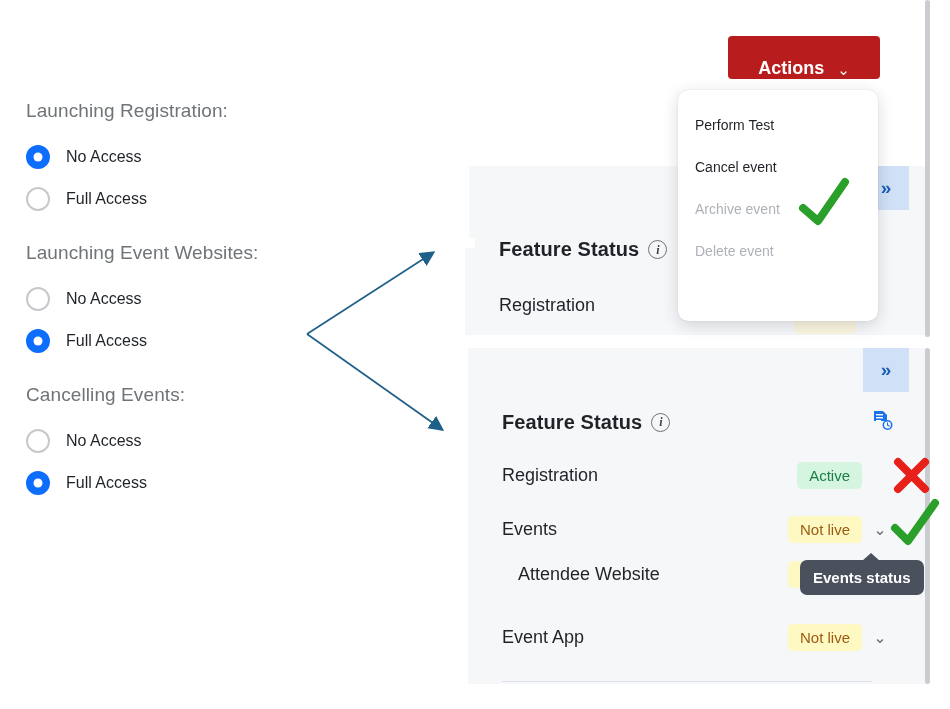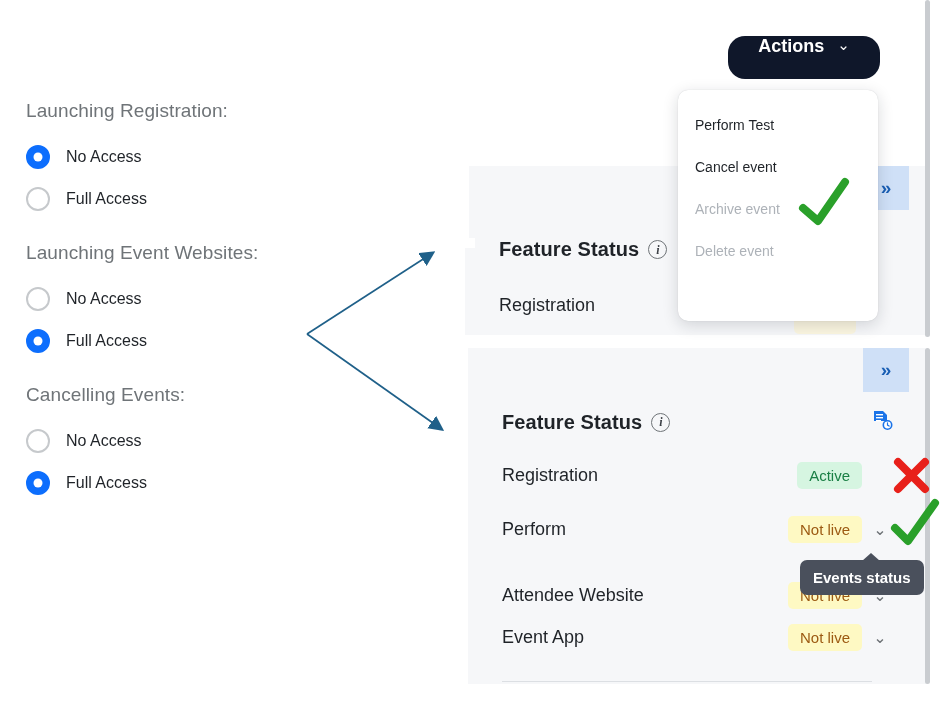--- a/index.html
+++ b/index.html
@@ -123,23 +123,23 @@
   
   .cut-badge {
     position: absolute; left: 329px; top: 146px;
     width: 62px; height: 22px; border-radius: 5px;
     background: #fbf6dc; opacity: .85;
   }
 
   
   .actions-btn {
     position: absolute; left: 728px; top: 36px;
-    width: 152px; height: 43px; border-radius: 17px;
-    background: #0f172a; color: #fff;
-    display: flex; align-items: flex-start; justify-content: center; gap: 13px;
+    width: 152px; height: 43px; border-radius: 4px;
+    background: #b91c1c; color: #fff;
+    display: flex; align-items: flex-end; justify-content: center; gap: 13px;
     font-size: 18px; font-weight: 700; cursor: pointer; border: none;
   }
   .actions-btn .cv { font-size: 15px; font-weight: 400; }
 
   .menu {
     position: absolute; left: 678px; top: 90px;
     width: 200px; height: 231px;
     background: #ffffff; border-radius: 10px;
     box-shadow: 0 4px 16px rgba(20,25,40,.16), 0 0 1px rgba(20,25,40,.2);
     padding: 14px 0;
@@ -253,26 +253,26 @@
       </span>
     </div>
 
     <div class="feat-row" style="top:112px;">
       <span class="feat-name">Registration</span>
       <span class="badge active">Active</span>
       <span class="chev-spacer"></span>
     </div>
 
     <div class="feat-row" style="top:166px;">
-      <span class="feat-name">Perform</span>
+      <span class="feat-name">Events</span>
       <span class="badge notlive">Not live</span>
       <span class="chev-down">⌄</span>
     </div>
 
-    <div class="feat-row" style="top:232px;">
+    <div class="feat-row" style="top:211px;margin-left:16px;">
       <span class="feat-name">Attendee Website</span>
       <span class="badge notlive">Not live</span>
       <span class="chev-down">⌄</span>
     </div>
 
     <div class="feat-row" style="top:274px;">
       <span class="feat-name">Event App</span>
       <span class="badge notlive">Not live</span>
       <span class="chev-down">⌄</span>
     </div>

